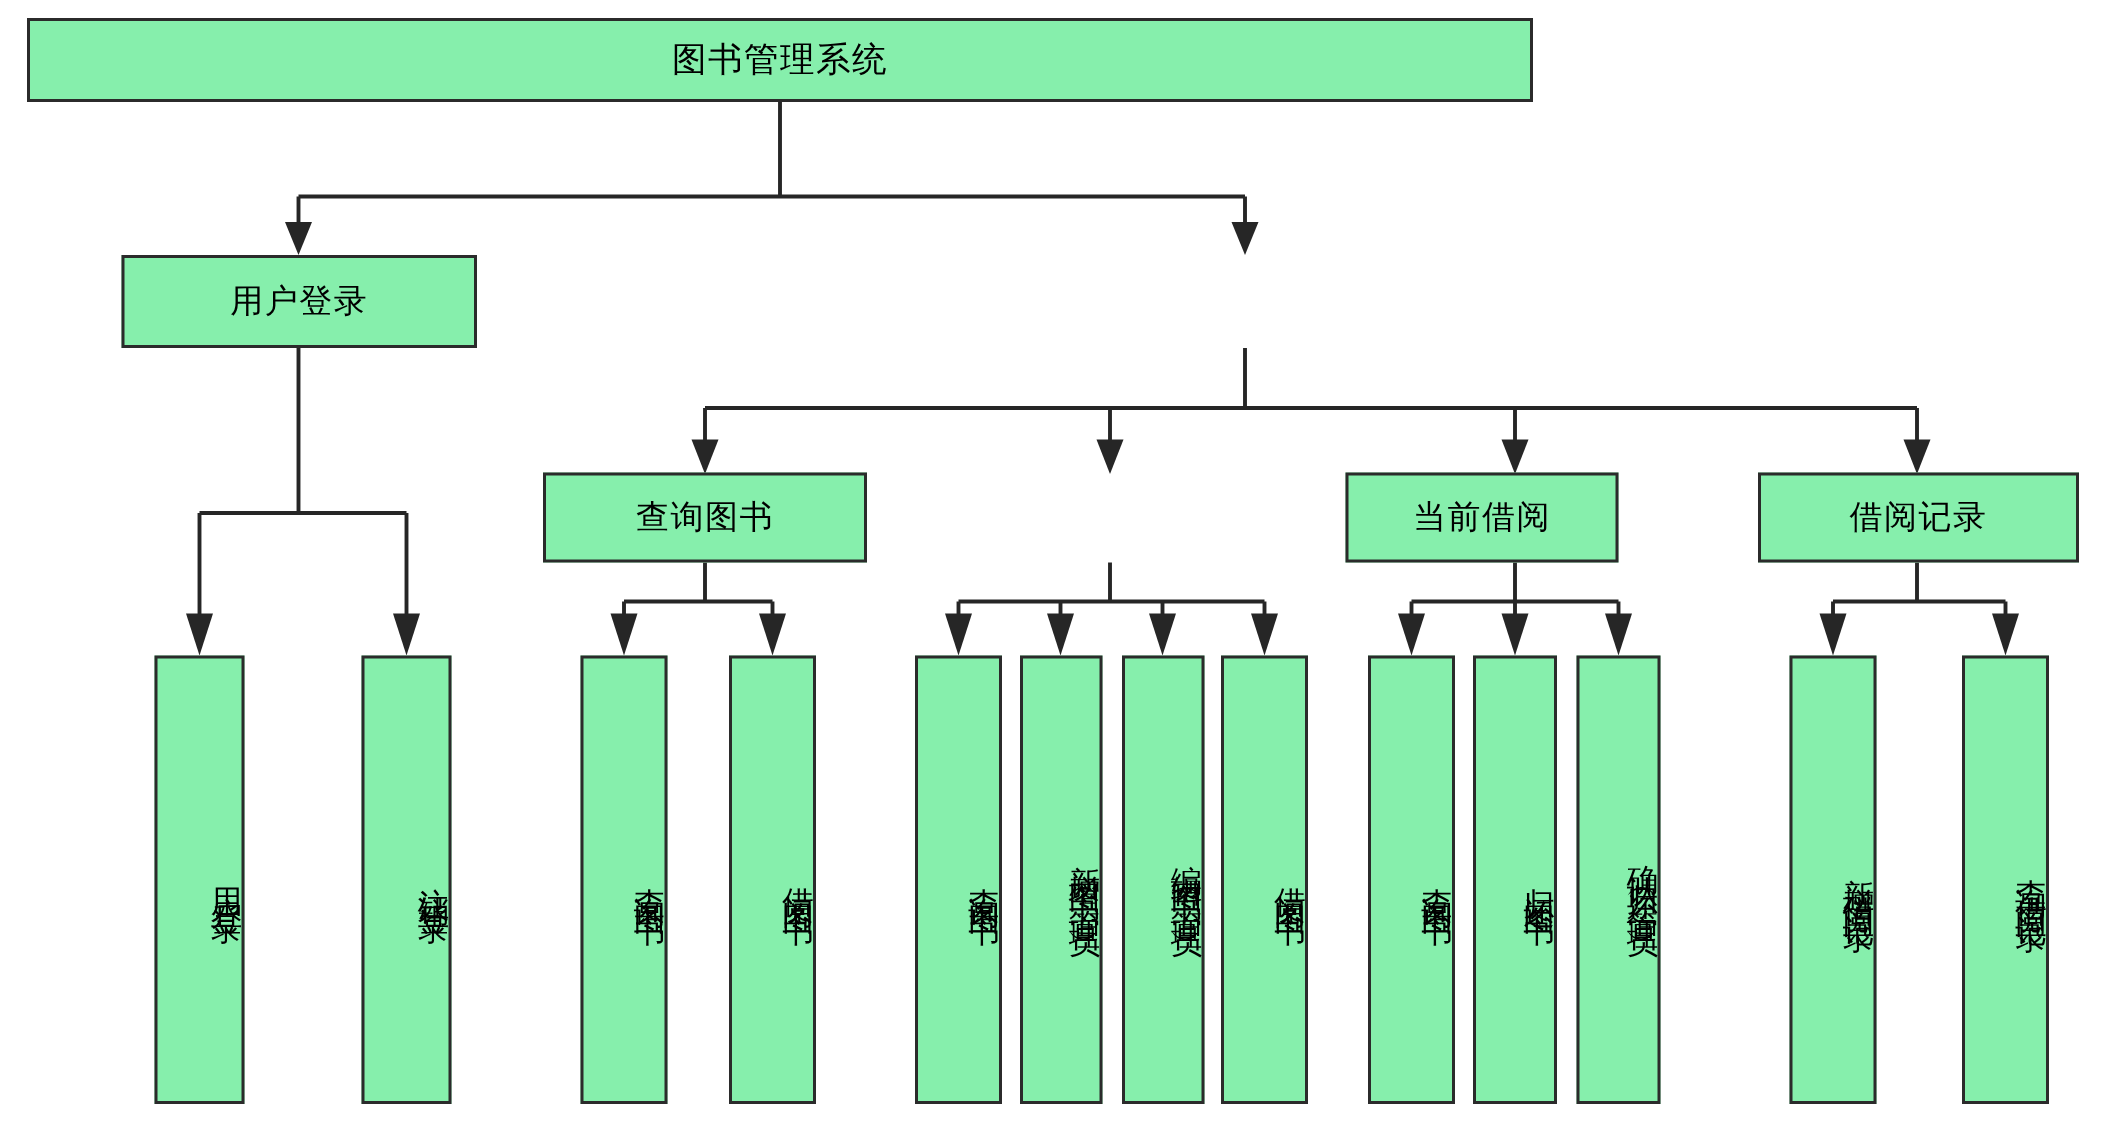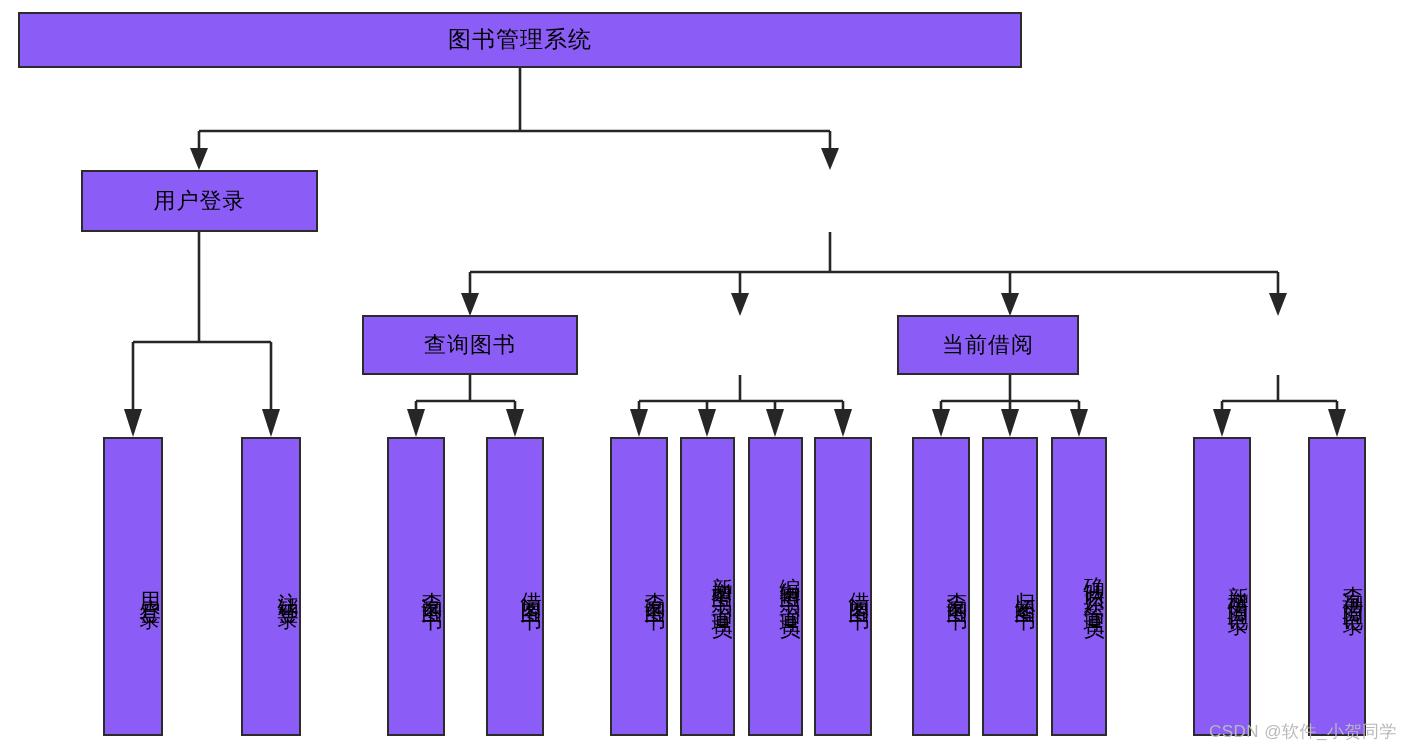--- a/index.html
+++ b/index.html
@@ -34,21 +34,21 @@
     shape-rendering: geometricPrecision;
   }
   #wires polygon.arrow {
     fill: #262626;
     stroke: none;
   }
   
   .node {
     position: absolute;
     box-sizing: border-box;
-    background: #8b5cf6;
+    background: #86efac;
     border: 2.6px solid #2b2b2b;
     display: flex;
     align-items: center;
     justify-content: center;
     color: #000000;
     z-index: 2;
   }
   .node.horiz {
     font-size: 22px;
     letter-spacing: 1px;
@@ -153,20 +153,21 @@
     <polygon class="arrow" points="1213,409 1231,409 1222,437"></polygon>
     <polygon class="arrow" points="1328,409 1346,409 1337,437"></polygon>
   </svg>
 
   <div class="node horiz root" style="left:18px; top:12px; width:1004px; height:56px;">图书管理系统</div>
 
   <div class="node horiz" style="left:81px; top:170px; width:237px; height:62px;">用户登录</div>
 
   <div class="node horiz" style="left:362px; top:315px; width:216px; height:60px;">查询图书</div>
   <div class="node horiz" style="left:897px; top:315px; width:182px; height:60px;">当前借阅</div>
+  <div class="node horiz" style="left:1172px; top:315px; width:214px; height:60px;">借阅记录</div>
 
   <div class="node vert" style="left:103px; top:437px; width:60px; height:299px;">
     <span class="vtext">用户登录</span>
   </div>
   <div class="node vert" style="left:241px; top:437px; width:60px; height:299px;">
     <span class="vtext">注销登录</span>
   </div>
 
   <div class="node vert" style="left:387px; top:437px; width:58px; height:299px;">
     <span class="vtext">查询图书</span>
@@ -198,15 +199,14 @@
     <span class="vtext">确认归还（管理员）</span>
   </div>
 
   <div class="node vert" style="left:1193px; top:437px; width:58px; height:299px;">
     <span class="vtext">新增借阅记录</span>
   </div>
   <div class="node vert" style="left:1308px; top:437px; width:58px; height:299px;">
     <span class="vtext">查询借阅记录</span>
   </div>
 
-  <div id="watermark">CSDN @软件_小贺同学</div>
 
 </div>
 
 </body></html>

